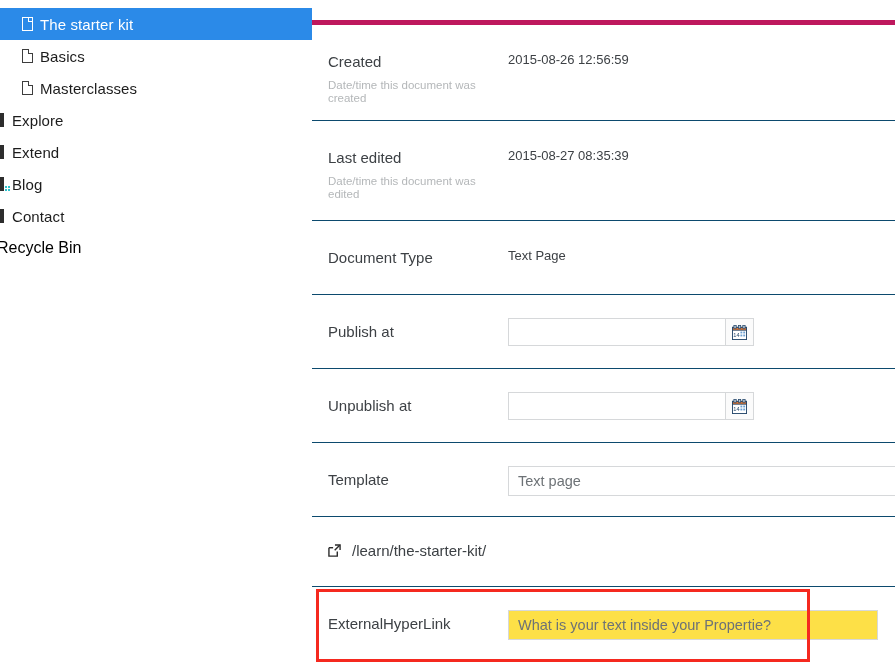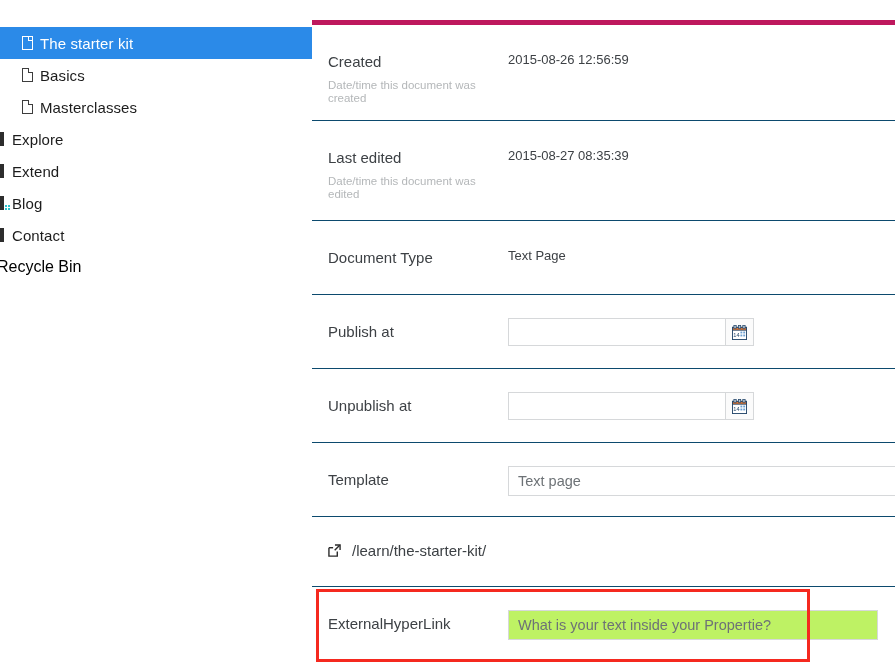--- a/index.html
+++ b/index.html
@@ -22,23 +22,22 @@
     display: flex;
     background: #ffffff;
   }
 
   
   .sidebar {
     position: relative;
     width: 312px;
     flex: 0 0 312px;
     background: #ffffff;
-    padding-top: 15px;
-    box-sizing: border-box;
-    margin-top: 12px;
+    padding-top: 8px;
+    box-sizing: border-box;
   }
   .sidebar-divider {
     position: absolute;
     top: 0;
     left: 315px;
     width: 1px;
     height: 671px;
     background: #d8d8d8;
   }
 
@@ -270,21 +269,21 @@
     color: #3d4145;
     font-size: 15px;
     margin-top: 0px;
   }
 
   
   .ext-input {
     width: 370px;
     height: 30px;
     border: 1px solid #d6d8da;
-    background: #bef264;
+    background: #fde047;
     box-sizing: border-box;
     font-family: "Liberation Sans", sans-serif;
     font-size: 14.5px;
     color: #6d7276;
     padding: 0 9px;
     outline: none;
     border-radius: 0;
     margin-top: -2px;
   }
   .ext-input::placeholder { color: #6d7276; opacity: 1; }

